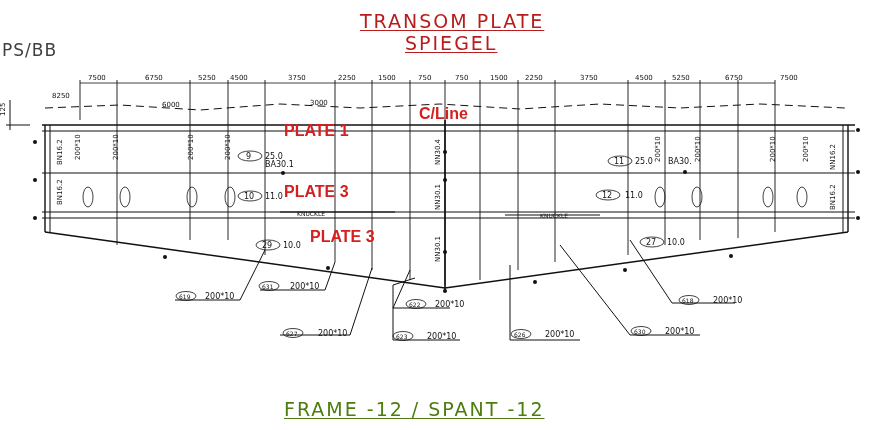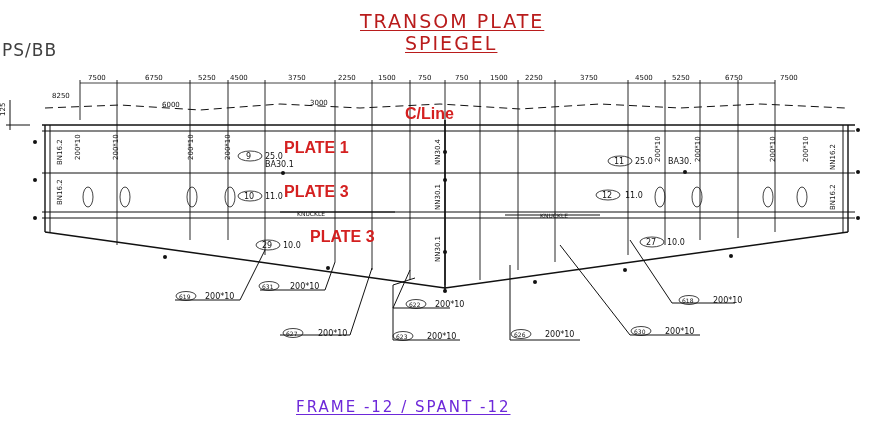--- a/index.html
+++ b/index.html
@@ -1,25 +1,25 @@
 <!DOCTYPE html>
 <html><head>
 <meta charset="utf-8">
 <style>
   html, body { margin:0; padding:0; background:#ffffff; }
   body { width:876px; height:430px; overflow:hidden; position:relative; font-family:"DejaVu Sans", sans-serif; }
   .title { position:absolute; font-family:"DejaVu Sans", sans-serif; color:#b91c1c; letter-spacing:2px; text-decoration:underline; text-underline-offset:2px; }
   #t1 { left:360px; top:10px; font-size:19px; }
   #t2 { left:405px; top:32px; font-size:19px; }
   #side { position:absolute; left:2px; top:40px; font-size:17px; color:#404040; letter-spacing:1px; }
-  #frame { position:absolute; left:296px; top:398px; font-size:15px; color:#6d28d9; letter-spacing:2px; text-decoration:underline; text-underline-offset:2px; }
+  #frame { position:absolute; left:284px; top:398px; font-size:19px; color:#4d7c0f; letter-spacing:2px; text-decoration:underline; text-underline-offset:2px; }
   svg { position:absolute; left:0; top:0; }
   .red { position:absolute; color:#d42020; font-weight:bold; font-family:"Liberation Sans", sans-serif; font-size:16px; }
-  #cl { left:405px; top:105px; }
-  #p1 { left:284px; top:139px; }
+  #cl { left:419px; top:105px; }
+  #p1 { left:284px; top:122px; }
   #p2 { left:284px; top:183px; }
   #p3 { left:286px; top:228px;margin-left:24px; }
 </style>
 </head>
 <body>
 
 <div id="t1" class="title">TRANSOM PLATE</div>
 <div id="t2" class="title">SPIEGEL</div>
 <div id="side">PS/BB</div>
 

